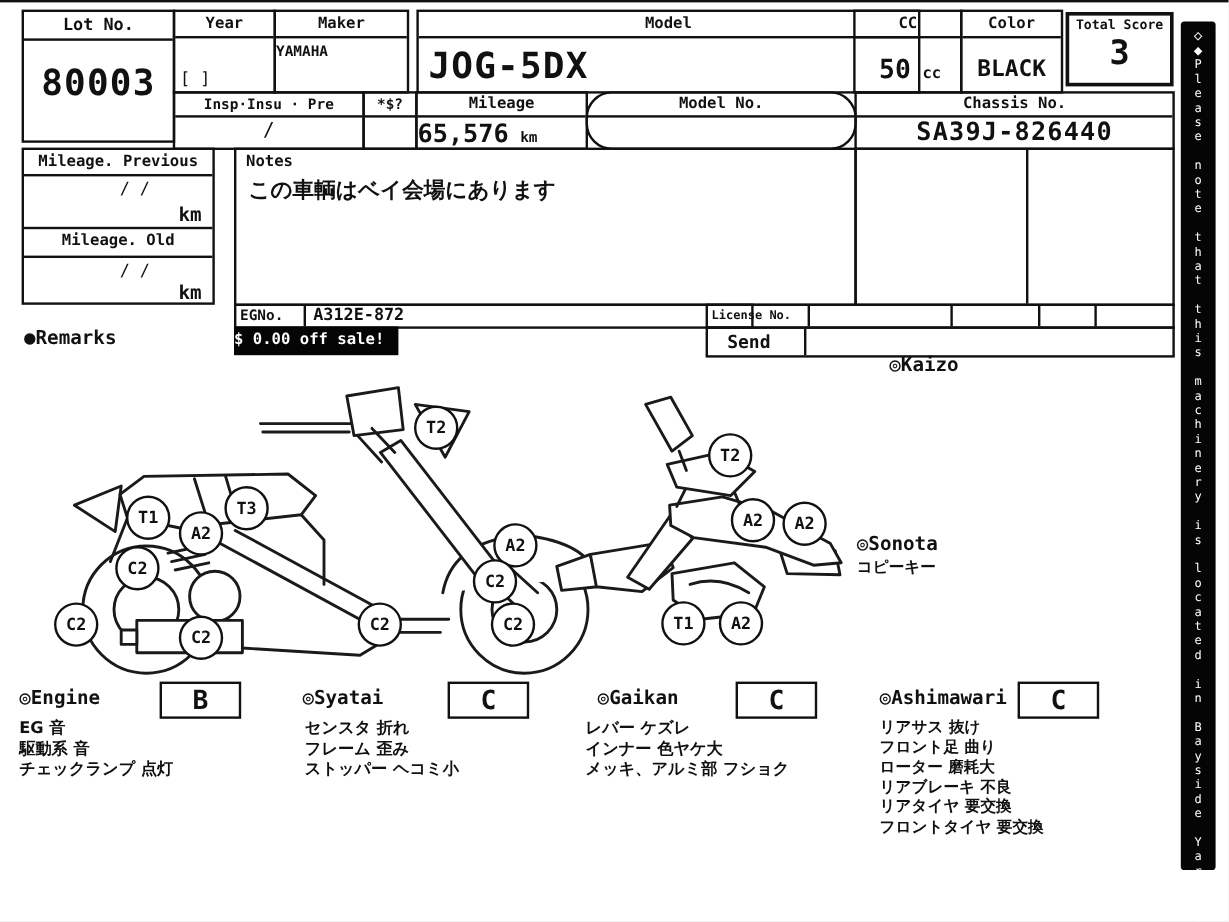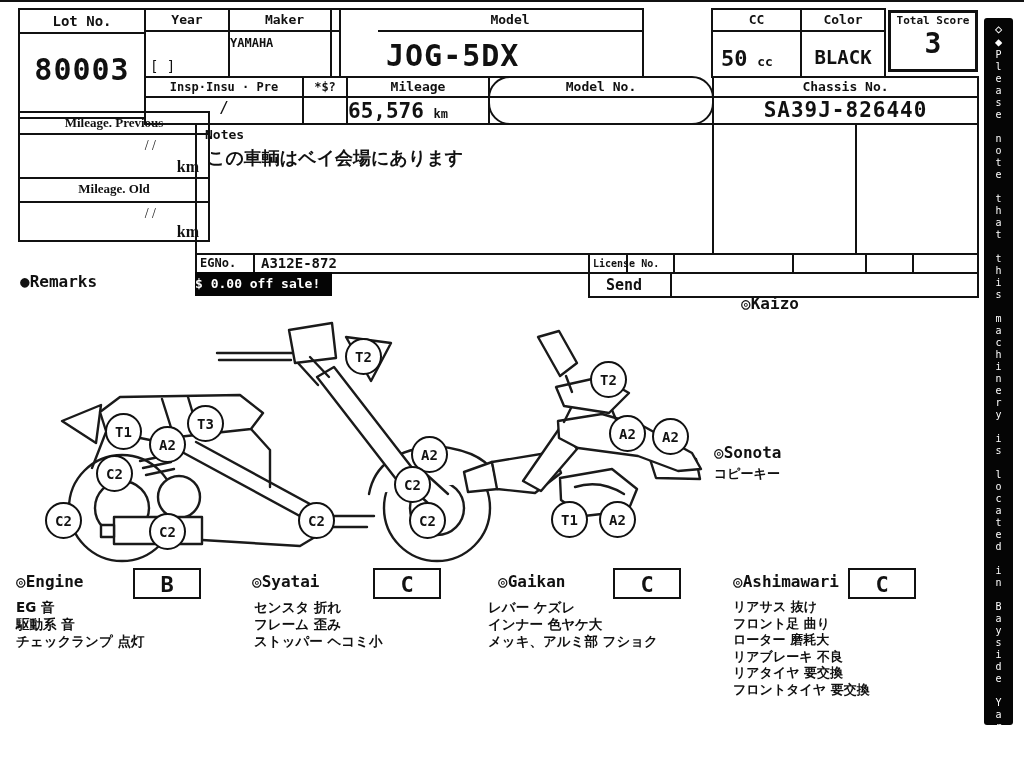--- a/index.html
+++ b/index.html
@@ -35,27 +35,27 @@
   </div>
 
   <div class="abs b2" style="left:144px;top:8px;width:86px;height:70px;">
     <div class="cellhead" style="height:20px;line-height:20px;font-size:13px;">Year</div>
     <div style="position:absolute;bottom:2px;left:4px;font-size:14px;">[        ]</div>
   </div>
   <div class="abs b2" style="left:228px;top:8px;width:113px;height:70px;">
     <div class="cellhead" style="height:20px;line-height:20px;font-size:13px;">Maker</div>
     <div style="text-align:left;font-size:12px;font-weight:bold;margin-top:4px;">YAMAHA</div>
   </div>
-  <div class="abs b2" style="left:330px;top:8px;width:314px;height:70px;padding-left:46px;">
+  <div class="abs b2" style="left:347px;top:8px;width:420px;height:70px;">
     <div class="cellhead" style="height:20px;line-height:20px;font-size:13px;">Model</div>
     <div style="font-size:30px;font-weight:bold;margin-top:6px;padding-left:8px;letter-spacing:1px;">JOG-5DX</div>
   </div>
   <div class="abs b2" style="left:711px;top:8px;width:91px;height:70px;">
     <div class="cellhead" style="height:20px;line-height:20px;font-size:13px;">CC</div>
-    <div style="text-align:left;padding:14px 4px 0 8px;">
+    <div style="text-align:center;padding:14px 4px 0 8px;">
       <span style="font-size:22px;font-weight:bold;">50</span>
       <span style="font-size:13px;font-weight:bold;">cc</span>
     </div>
   </div>
   <div class="abs b2" style="left:800px;top:8px;width:86px;height:70px;">
     <div class="cellhead" style="height:20px;line-height:20px;font-size:13px;">Color</div>
     <div style="text-align:center;font-size:19px;font-weight:bold;margin-top:14px;">BLACK</div>
   </div>
   <div class="abs" style="left:888px;top:10px;width:90px;height:62px;border:3px solid #111;">
     <div style="font-size:11px;font-weight:bold;text-align:center;padding-top:1px;">Total Score</div>
@@ -78,21 +78,21 @@
   </div>
   <div class="abs b2" style="left:488px;top:76px;width:226px;height:49px;border-radius:22px;">
     <div class="cellhead" style="height:18px;line-height:18px;font-size:13px;">Model No.</div>
     <div style="text-align:center;font-size:16px;"></div>
   </div>
   <div class="abs b2" style="left:712px;top:76px;width:267px;height:49px;">
     <div class="cellhead" style="height:18px;line-height:18px;font-size:13px;">Chassis No.</div>
     <div style="text-align:center;font-size:21px;font-weight:bold;letter-spacing:1px;">SA39J-826440</div>
   </div>
 
-  <div class="abs b2" style="left:18px;top:111px;width:192px;height:131px;font-family:Liberation Serif, serif;">
+  <div class="abs b2" style="left:18px;top:123px;width:161px;height:131px;">
     <div class="cellhead" style="height:20px;line-height:20px;font-size:13px;">Mileage. Previous</div>
     <div style="position:relative;height:42px;">
       <div style="position:absolute;top:3px;right:52px;font-size:14px;">/    /</div>
       <div style="position:absolute;bottom:1px;right:9px;font-size:16px;font-weight:bold;">km</div>
     </div>
     <div class="cellhead" style="height:22px;line-height:20px;font-size:13px;border-top:2px solid #111;">Mileage. Old</div>
     <div style="position:relative;height:39px;">
       <div style="position:absolute;top:3px;right:52px;font-size:14px;">/    /</div>
       <div style="position:absolute;bottom:1px;right:9px;font-size:16px;font-weight:bold;">km</div>
     </div>

